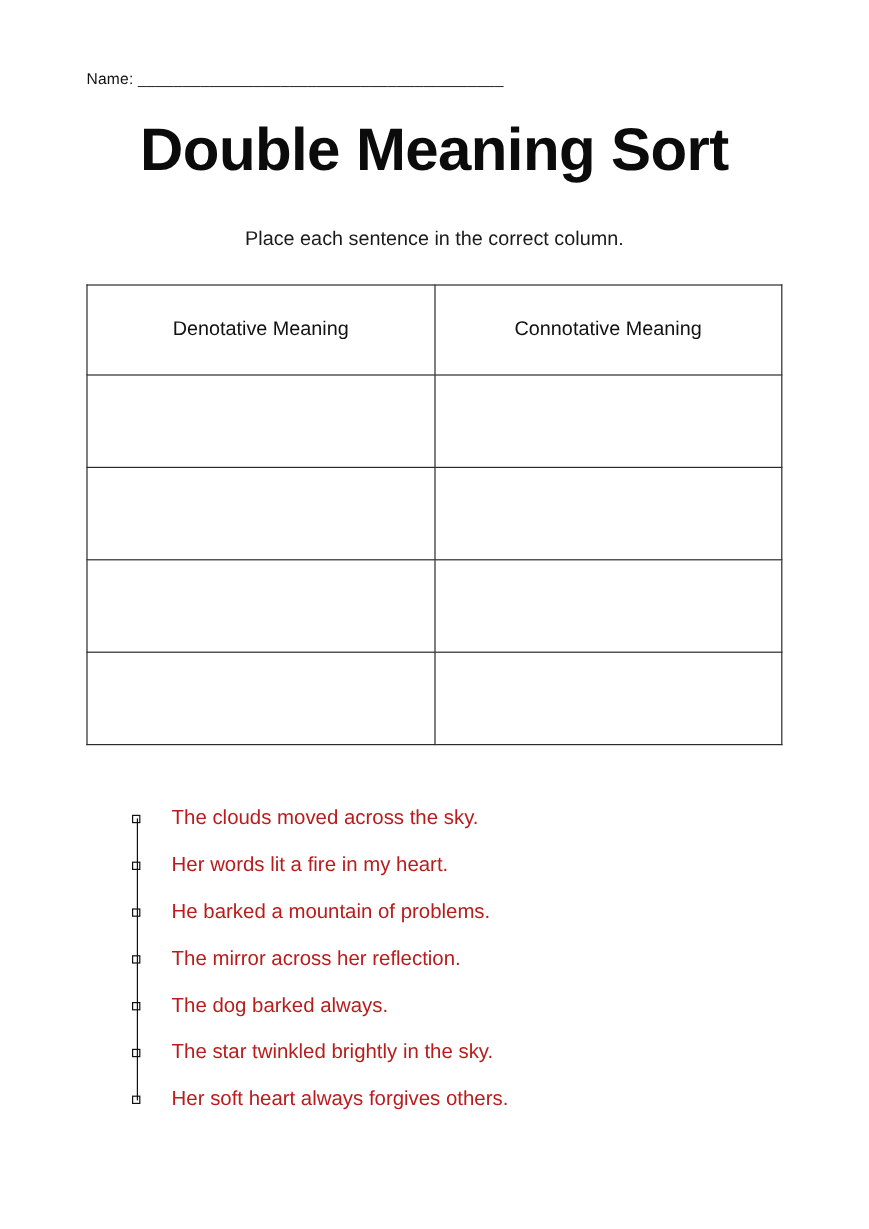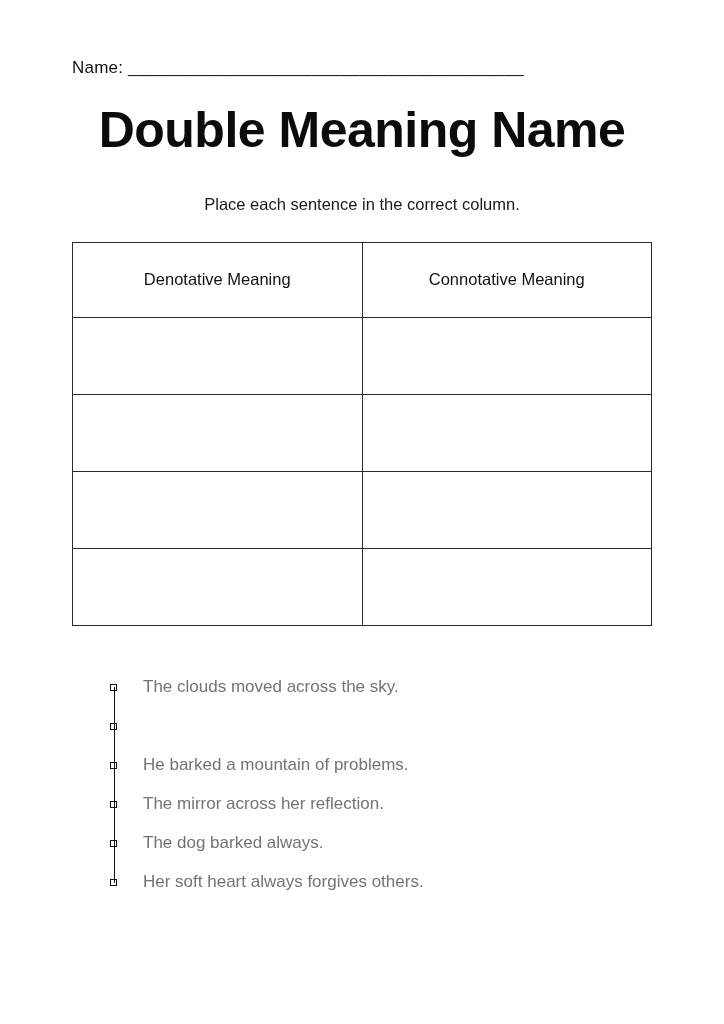--- a/index.html
+++ b/index.html
@@ -19,21 +19,21 @@
   .page {
     width: 724px;
     height: 1024px;
     box-sizing: border-box;
     padding: 0 72px;
     position: relative;
   }
 
   .name-line {
     margin-top: 58px;
-    font-size: 17px;
+    font-size: 13px;
     letter-spacing: 0.2px;
     color: #111111;
     white-space: nowrap;
     overflow: hidden;
   }
 
   .title {
     margin-top: 26px;
     text-align: center;
     font-size: 50px;
@@ -86,40 +86,40 @@
     width: 7px;
     height: 7px;
     border: 1px solid #111111;
     background: #ffffff;
     box-sizing: border-box;
     flex: 0 0 auto;
     margin-right: 26px;
   }
   .sentence-text {
     font-size: 17px;
-    color: #737373;
+    color: #b91c1c;
     line-height: 1.2;
   }
   .connector {
     position: absolute;
     left: 41.5px;
     top: 19px;
     bottom: 19px;
     width: 1px;
     background: #111111;
   }
 </style>
 </head>
 <body>
 
 <div class="page">
 
   <div class="name-line">Name: _________________________________________</div>
 
-  <div class="title">Double Meaning Name</div>
+  <div class="title">Double Meaning Sort</div>
 
   <div class="subtitle">Place each sentence in the correct column.</div>
 
   <table class="sort-table">
     <thead>
       <tr>
         <th>Denotative Meaning</th>
         <th>Connotative Meaning</th>
       </tr>
     </thead>
@@ -145,32 +145,37 @@
 
   <div class="sentences">
     <div class="connector"></div>
 
     <div class="sentence-row">
       <span class="bullet-square"></span>
       <span class="sentence-text">The clouds moved across the sky.</span>
     </div>
     <div class="sentence-row">
       <span class="bullet-square"></span>
+      <span class="sentence-text">Her words lit a fire in my heart.</span>
     </div>
     <div class="sentence-row">
       <span class="bullet-square"></span>
       <span class="sentence-text">He barked a mountain of problems.</span>
     </div>
     <div class="sentence-row">
       <span class="bullet-square"></span>
       <span class="sentence-text">The mirror across her reflection.</span>
     </div>
     <div class="sentence-row">
       <span class="bullet-square"></span>
       <span class="sentence-text">The dog barked always.</span>
     </div>
     <div class="sentence-row">
       <span class="bullet-square"></span>
+      <span class="sentence-text">The star twinkled brightly in the sky.</span>
+    </div>
+    <div class="sentence-row">
+      <span class="bullet-square"></span>
       <span class="sentence-text">Her soft heart always forgives others.</span>
     </div>
   </div>
 
 </div>
 
 </body></html>

